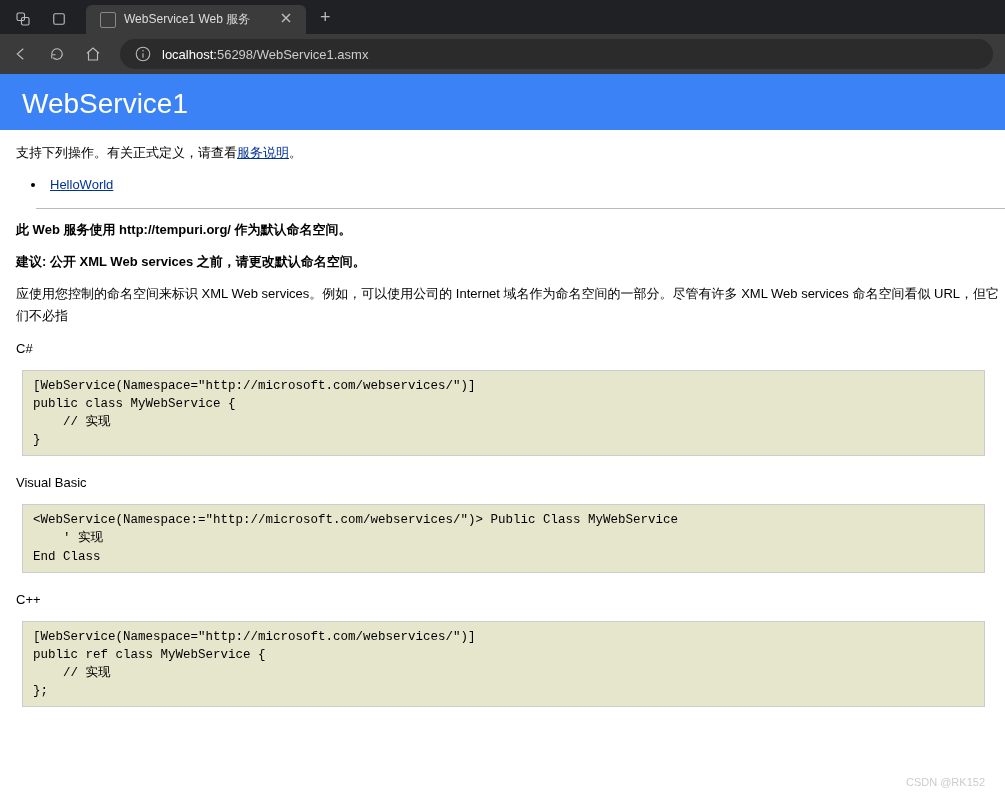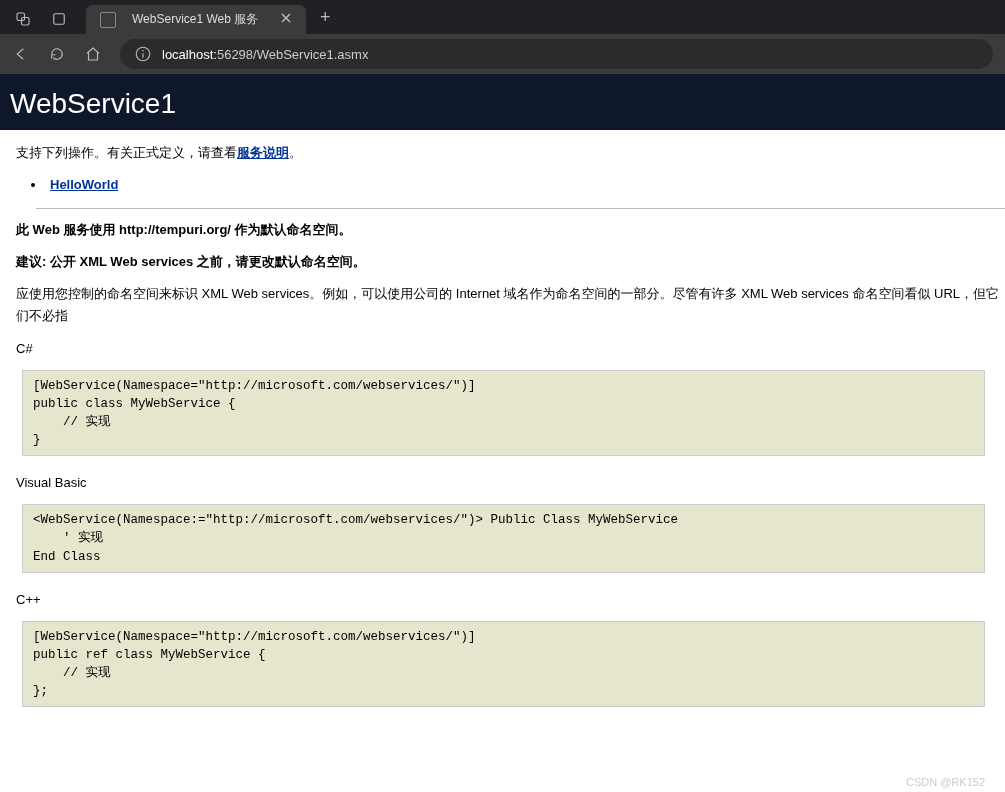--- a/index.html
+++ b/index.html
@@ -1,33 +1,33 @@
 <!DOCTYPE html>
 <html><head>
 <meta charset="utf-8">
 <style>
 * { margin: 0; padding: 0; box-sizing: border-box; }
 body { font-family: "Segoe UI", "Microsoft YaHei", Tahoma, sans-serif; background: #fff; color: #000; width: 1005px; height: 792px; overflow: hidden; }
 .titlebar { background: #202124; height: 34px; display: flex; align-items: flex-end; }
 .titlebar-icons { display: flex; gap: 18px; padding: 0 14px 6px 14px; align-items: center; }
 .titlebar-icons svg { width: 18px; height: 18px; }
-.tab { background: #3b3b3b; border-radius: 6px 6px 0 0; display: flex; align-items: center; padding: 6px 14px; min-width: 220px; color: #ddd; font-size: 12px; margin-left: 4px; gap: 8px; }
+.tab { background: #3b3b3b; border-radius: 6px 6px 0 0; display: flex; align-items: center; padding: 6px 14px; min-width: 220px; color: #ddd; font-size: 12px; margin-left: 4px; }
 .tab .favicon { width: 16px; height: 16px; margin-right: 8px; border: 1px solid #888; border-radius: 2px; }
 .tab .close { margin-left: auto; }
 .newtab { color: #bbb; padding: 0 14px 6px 14px; font-size: 18px; }
 .toolbar { background: #3b3b3b; height: 40px; display: flex; align-items: center; gap: 18px; padding: 0 12px; }
 .toolbar svg { width: 18px; height: 18px; }
 .addressbar { flex: 1; background: #2b2b2b; border-radius: 18px; height: 30px; display: flex; align-items: center; padding: 0 14px; color: #ccc; font-size: 13px; }
 .addressbar svg { margin-right: 10px; }
 .addressbar .host { color: #fff; }
 .content { overflow: hidden; }
-.page-title { background: #0f172a; color: #fff; font-size: 28px; font-weight: 500; padding: 14px 10px 10px 10px; font-family: Tahoma, sans-serif; }
+.page-title { background: #3b82f6; color: #fff; font-size: 28px; font-weight: 500; padding: 14px 10px 10px 22px; font-family: Tahoma, sans-serif; }
 .page-body { padding: 12px 0 0 16px; font-size: 13px; color: #000; line-height: 1.7; }
 .page-body p { margin-bottom: 10px; }
-.page-body a { color: #003399; font-weight: bold; text-decoration: underline; }
+.page-body a { color: #003399; font-weight: normal; text-decoration: underline; }
 .opslist { padding-left: 30px; margin: 4px 0 12px 0; list-style: disc; }
 .opslist li { padding-left: 4px; }
 hr { border: none; border-top: 1px solid #bbb; margin: 10px 0; margin-left: 20px; }
 .bold { font-weight: bold; }
 pre { background: #e5e6cc; border: 1px solid #ccc; padding: 6px 10px; margin: 4px 20px 16px 6px; font-family: Consolas, "Courier New", monospace; font-size: 12.5px; line-height: 1.45; white-space: pre; overflow-x: auto; }
 .lang { margin-bottom: 4px; }
 .watermark { position: fixed; bottom: 4px; right: 20px; color: #ccc; font-size: 11px; }
 .icon-stroke { stroke: #bbb; stroke-width: 1.5; fill: none; }
 </style>
 </head>

